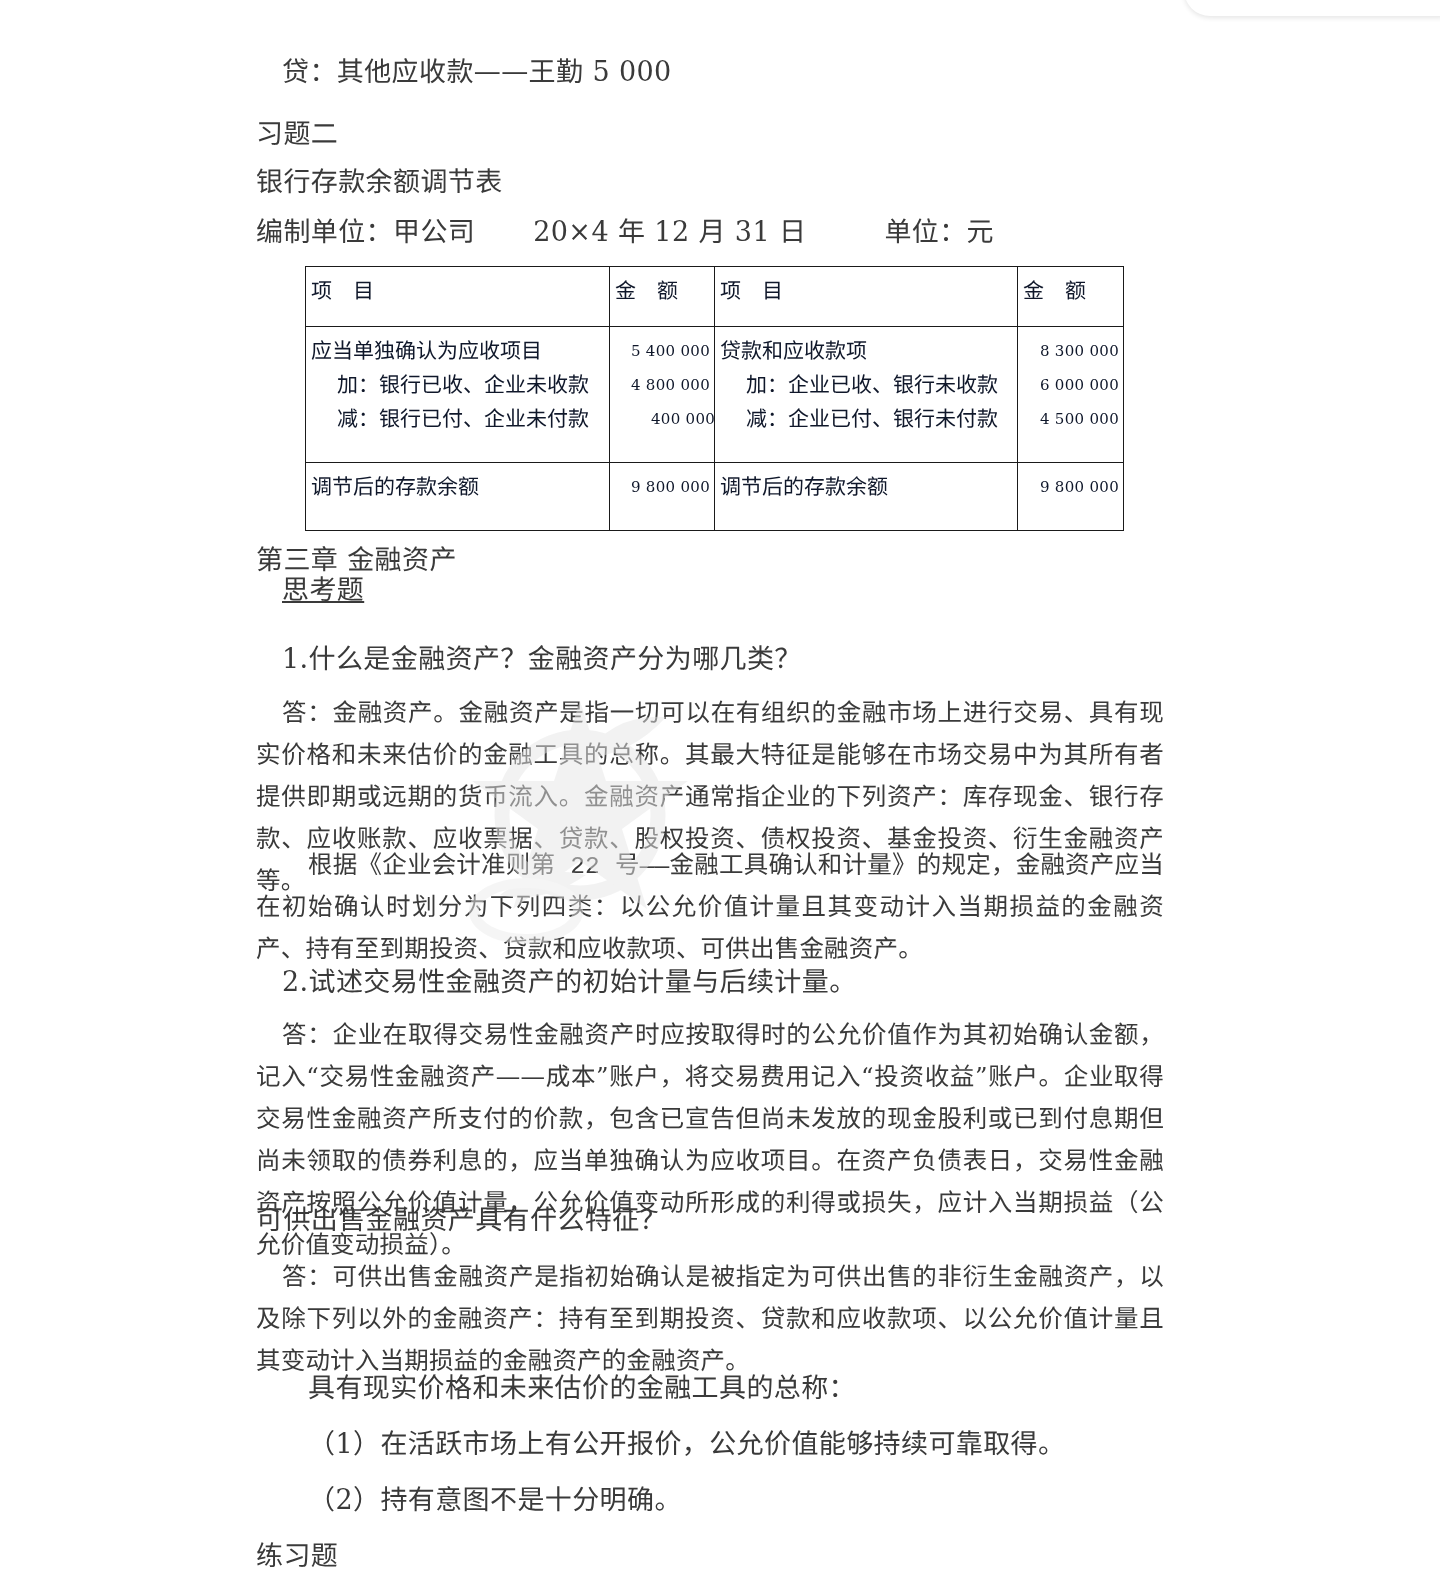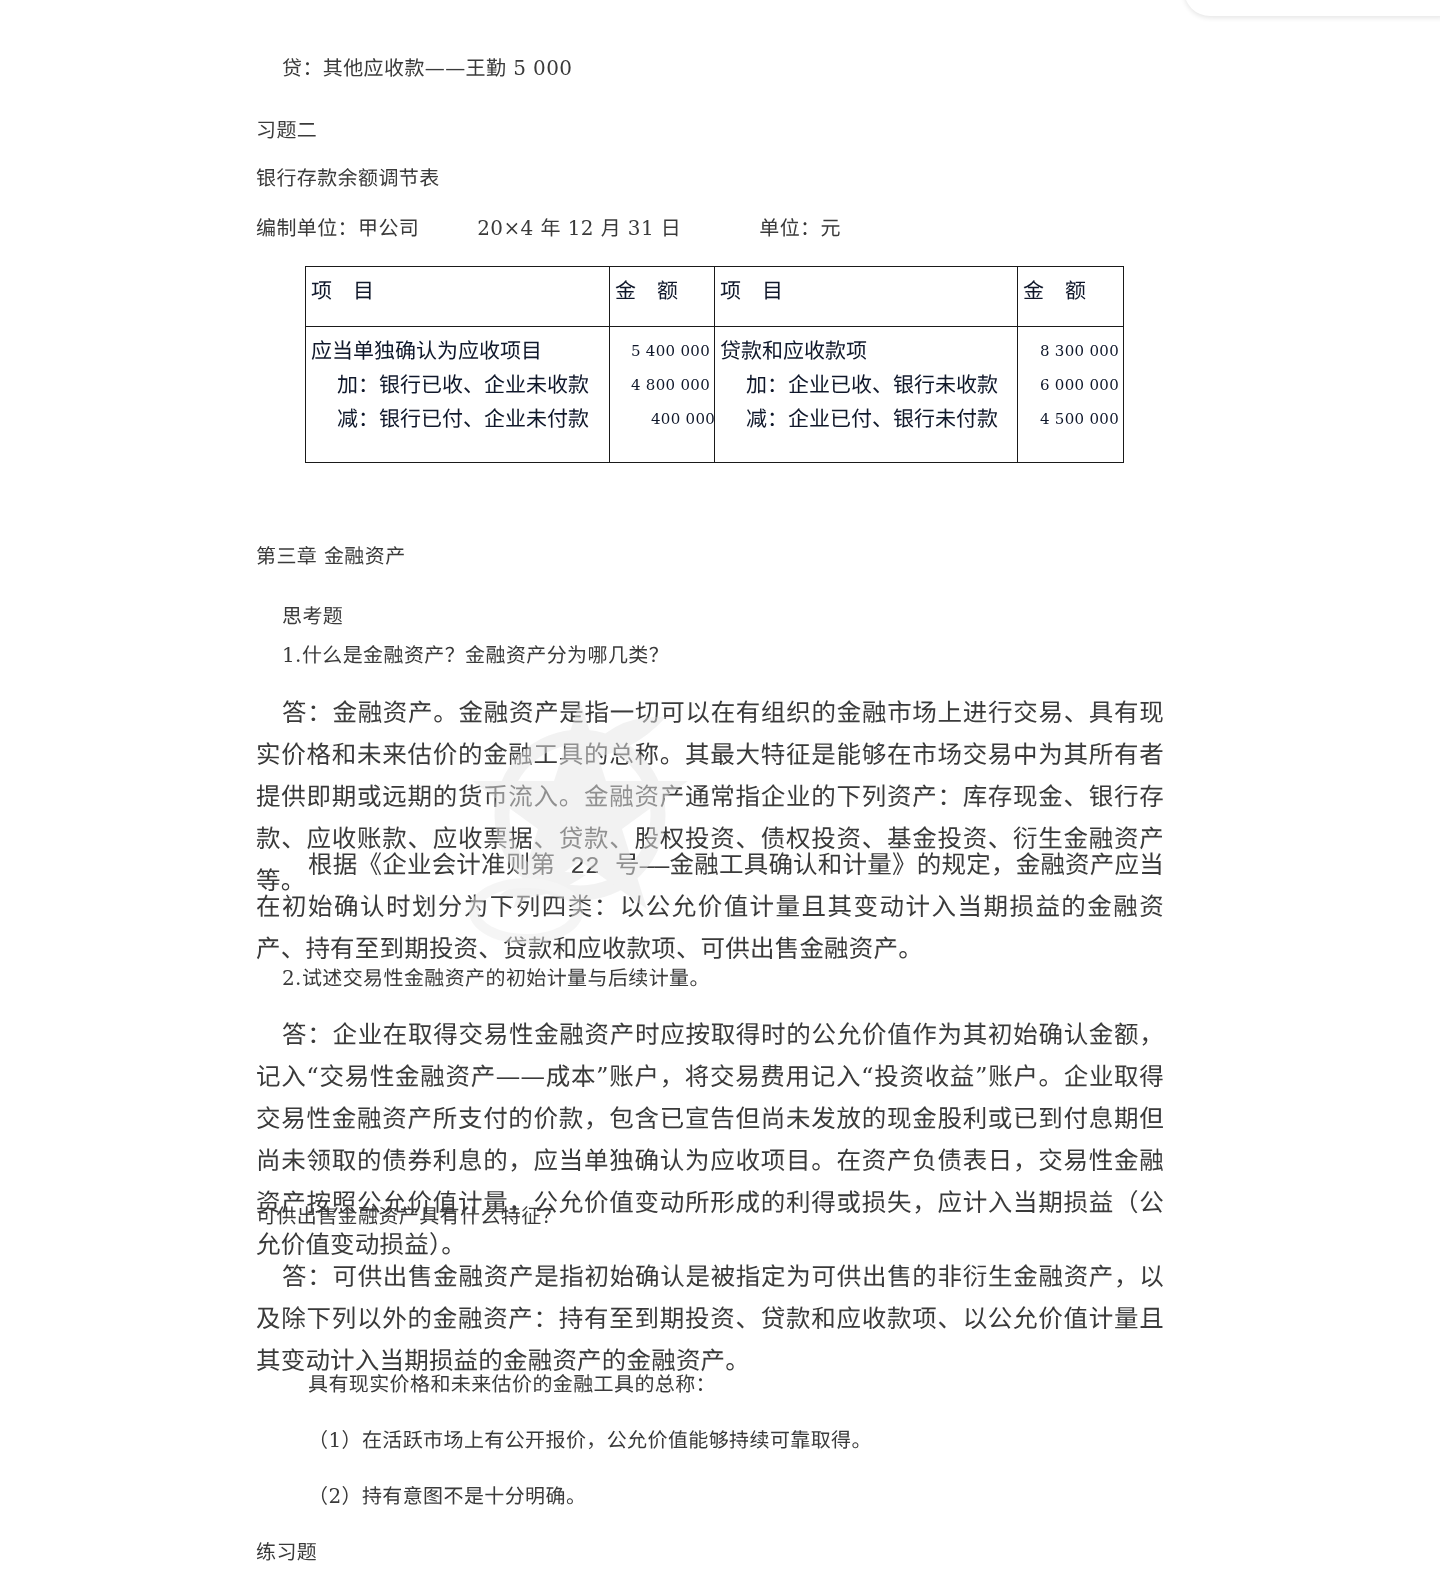--- a/index.html
+++ b/index.html
@@ -55,21 +55,21 @@
   .content {
     position: absolute;
     left: 256px;
     top: 0;
     width: 908px;
     z-index: 4;
   }
 
   
   .line {
-    font-size: 20px;
+    font-size: 27px;
     line-height: 1.0;
     letter-spacing: 0.4px;
     white-space: nowrap;
   }
   .para {
     font-size: 24.5px;
     line-height: 42px;
     text-align: justify;
     text-justify: inter-ideograph;
     letter-spacing: 0.2px;
@@ -211,28 +211,54 @@
           </td>
           <td>
             <div class="amt-pad">
               <div class="amt amt-line">8 300 000</div>
               <div class="amt amt-line">6 000 000</div>
               <div class="amt amt-line">4 500 000</div>
               <div class="tail-pad"></div>
             </div>
           </td>
         </tr>
+        <tr>
+          <td>
+            <div class="cell-pad">
+              <div class="itm-line">调节后的存款余额</div>
+              <div class="tail-pad"></div>
+            </div>
+          </td>
+          <td>
+            <div class="amt-pad">
+              <div class="amt amt-line">9 800 000</div>
+              <div class="tail-pad"></div>
+            </div>
+          </td>
+          <td>
+            <div class="cell-pad">
+              <div class="itm-line">调节后的存款余额</div>
+              <div class="tail-pad"></div>
+            </div>
+          </td>
+          <td>
+            <div class="amt-pad">
+              <div class="amt amt-line">9 800 000</div>
+              <div class="tail-pad"></div>
+            </div>
+          </td>
+        </tr>
       </tbody>
     </table>
 
     <div class="blk" style="top:546px;">
       <div class="line">第三章  金融资产</div>
     </div>
 
-    <div class="blk" style="top:606px;">
+    <div class="blk" style="top:576px;text-decoration:underline;">
       <div class="line pad-l1">思考题</div>
     </div>
 
     <div class="blk" style="top:645px;">
       <div class="line pad-l1">1.什么是金融资产？金融资产分为哪几类？</div>
     </div>
 
     <div class="blk" style="top:692px; width:908px;">
       <div class="para indent1">答：金融资产。金融资产是指一切可以在有组织的金融市场上进行交易、具有现实价格和未来估价的金融工具的总称。其最大特征是能够在市场交易中为其所有者提供即期或远期的货币流入。金融资产通常指企业的下列资产：库存现金、银行存款、应收账款、应收票据、贷款、股权投资、债权投资、基金投资、衍生金融资产等。</div>
     </div>

